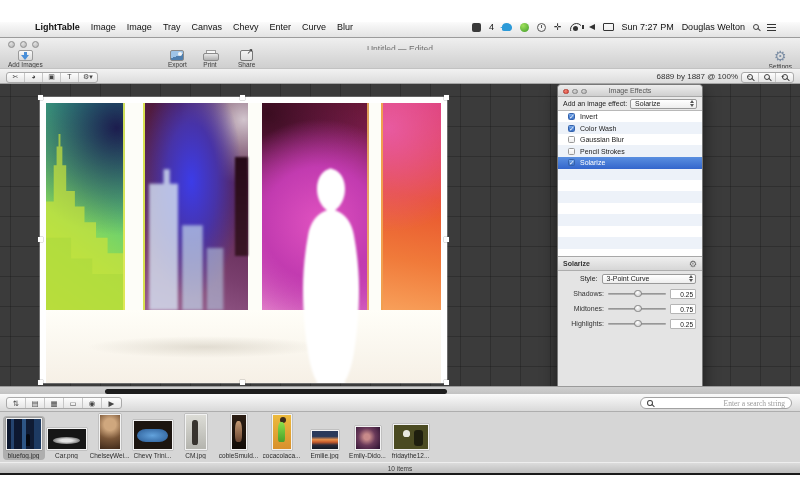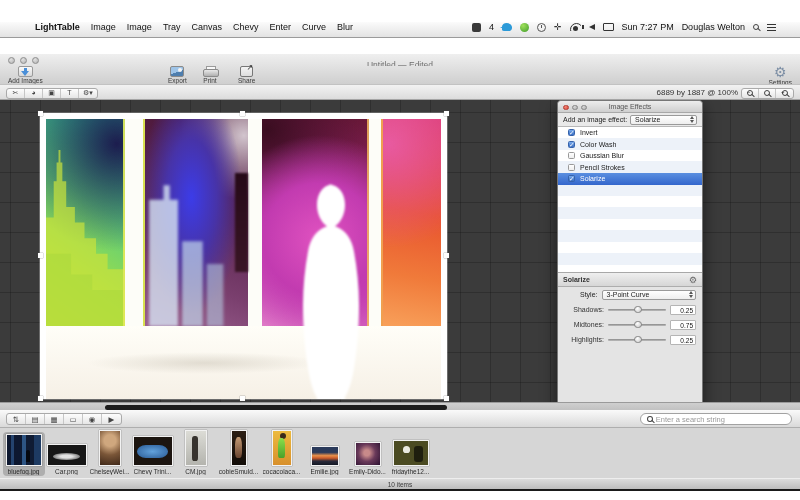--- a/index.html
+++ b/index.html
@@ -27,21 +27,21 @@
   .wifi::before{content:"";position:absolute;left:0;top:0;width:11px;height:11px;border-radius:50%;border:1.5px solid #333;}
   .wifi::after{content:"";position:absolute;left:3px;top:3px;width:5px;height:5px;border-radius:50%;background:#333;}
   .vol { width:0; height:0; border-top:3px solid transparent; border-bottom:3px solid transparent; border-right:6px solid #333; position:relative; }
   .vol::before{content:"";position:absolute;right:5px;top:-2px;width:2px;height:4px;background:#333;}
   .disp { width:11px; height:8px; border:1px solid #333; border-radius:1px; }
   .mag { width:6px; height:6px; border:1px solid #444; border-radius:50%; position:relative; display:inline-block; }
   .mag::after{content:"";position:absolute;width:4px;height:1px;background:#444;transform:rotate(45deg);right:-3px;bottom:-1px;}
   .listicon { width:9px; height:7px; background:repeating-linear-gradient(180deg,#333 0 1px,transparent 1px 3px); }
 
   
-  #window { position:absolute; top:38px; left:0; width:712px; height:438px;margin-top:16px; }
+  #window { position:absolute; top:38px; left:0; width:712px; height:438px; }
   #titlebar { position:absolute; top:0; left:0; width:800px; height:12px;
     background:linear-gradient(180deg,#efefef,#e2e2e2); text-align:center; }
   #titlebar .wtitle { font-size:8.5px; color:#6f6f6f; line-height:12px; }
   .lights { position:absolute; left:8px; top:3px; display:flex; gap:5px; }
   .light { width:7px; height:7px; border-radius:50%; background:radial-gradient(circle at 35% 30%,#e2e2e2,#b2b2b2); border:0.5px solid #8e8e8e; }
 
   #toolbar { position:absolute; top:12px; left:0; width:800px; height:18px;
     background:linear-gradient(180deg,#e2e2e2,#cfcfcf); }
   .tbtn { position:absolute; top:0; display:flex; flex-direction:column; align-items:center; gap:0; cursor:default; }
   .tbtn .lbl { font-size:6.5px; color:#3a3a3a; }
@@ -148,21 +148,21 @@
 
   
   #stripbar { position:absolute; top:356px; left:0; width:800px; height:18px;
     background:linear-gradient(180deg,#fafafa,#d9d9d9); border-bottom:1px solid #aeaeae; }
   .stripgroup { position:absolute; left:6px; top:3px; height:12px; display:flex; border:1px solid #aaa; border-radius:3px;
     background:linear-gradient(#fdfdfd,#e6e6e6); overflow:hidden; }
   .stripgroup .tg { width:19px; text-align:center; font-size:7.5px; color:#444; line-height:11px; border-right:1px solid #c6c6c6; }
   .stripgroup .tg:last-child { border-right:none; }
   #searchfield { position:absolute; right:8px; top:3px; width:152px; height:12px; background:#fff; border:1px solid #a2a2a2;
     border-radius:7px; display:flex; align-items:center; gap:3px; padding:0 6px; }
-  #searchfield input { border:none; outline:none; width:100%; font-size:7.5px; color:#333; background:transparent; font-family:Liberation Sans, sans-serif; }
+  #searchfield input { border:none; outline:none; width:100%; font-size:7.5px; color:#333; background:transparent; font-family:Liberation Serif, serif;text-align:right; }
   #searchfield input::placeholder { color:#9a9a9a; }
 
   
   #filmstrip { position:absolute; top:374px; left:0; width:800px; height:50px; background:#d6d6d6; display:flex; padding-left:2px; }
   .slot { width:43px; height:50px; display:flex; flex-direction:column; align-items:center; justify-content:flex-end; padding-bottom:2px; }
   .slot .thumbwrap { display:flex; flex-direction:column; align-items:center; justify-content:flex-end; padding:2px 3px 1px 3px; border-radius:4px; }
   .slot.sel .thumbwrap { background:#aeaeae; }
   .thumb { position:relative; overflow:hidden; border:1px solid #f2f2f2; box-shadow:0 0 1px rgba(0,0,0,.6); }
   .slot .fname { font-size:6.5px; color:#2a2a2a; margin-top:2px; white-space:nowrap; max-width:42px; overflow:hidden; }
   .thumb::before,.thumb::after{content:"";position:absolute;}

